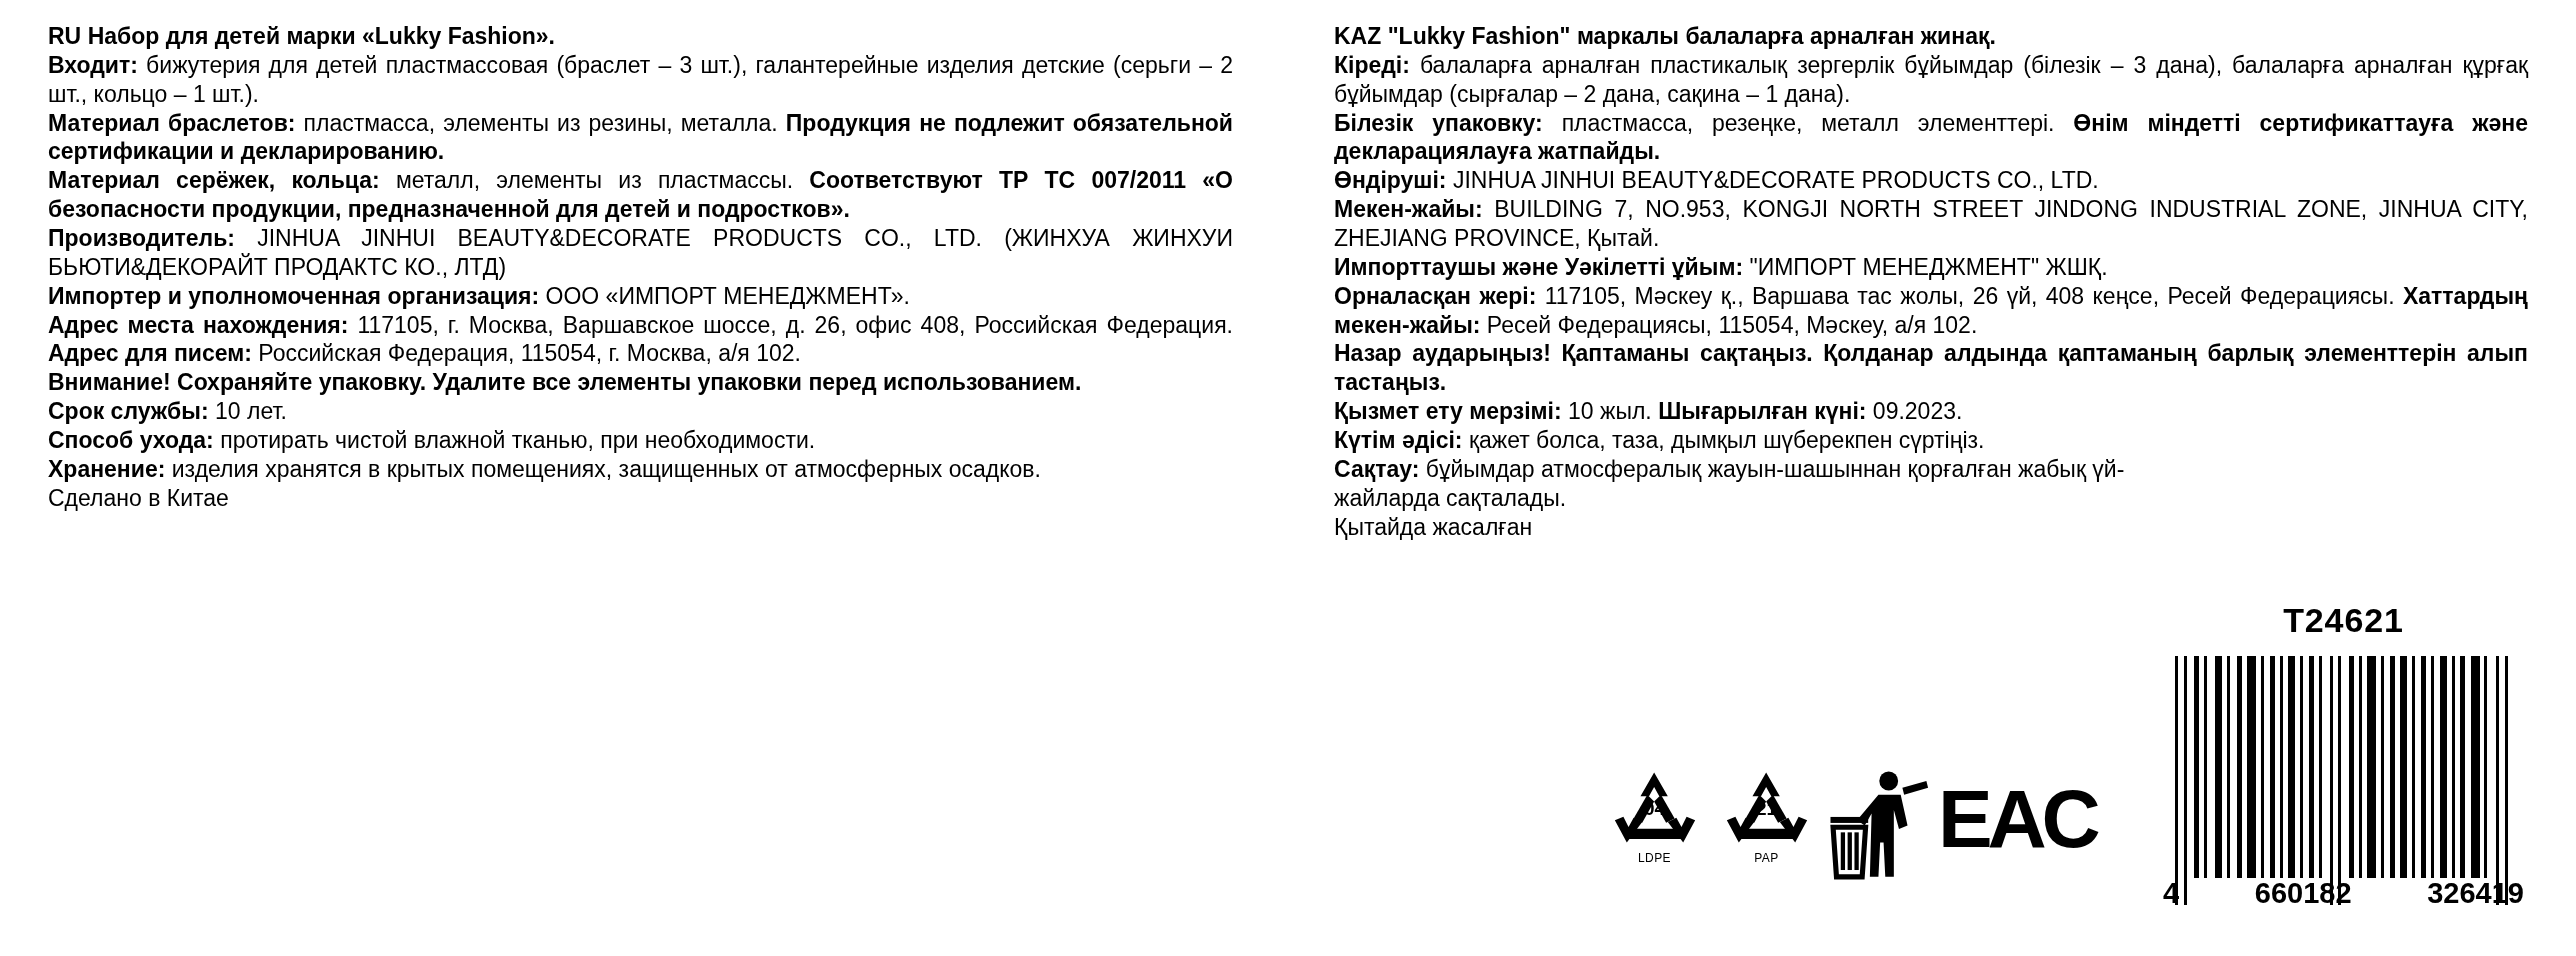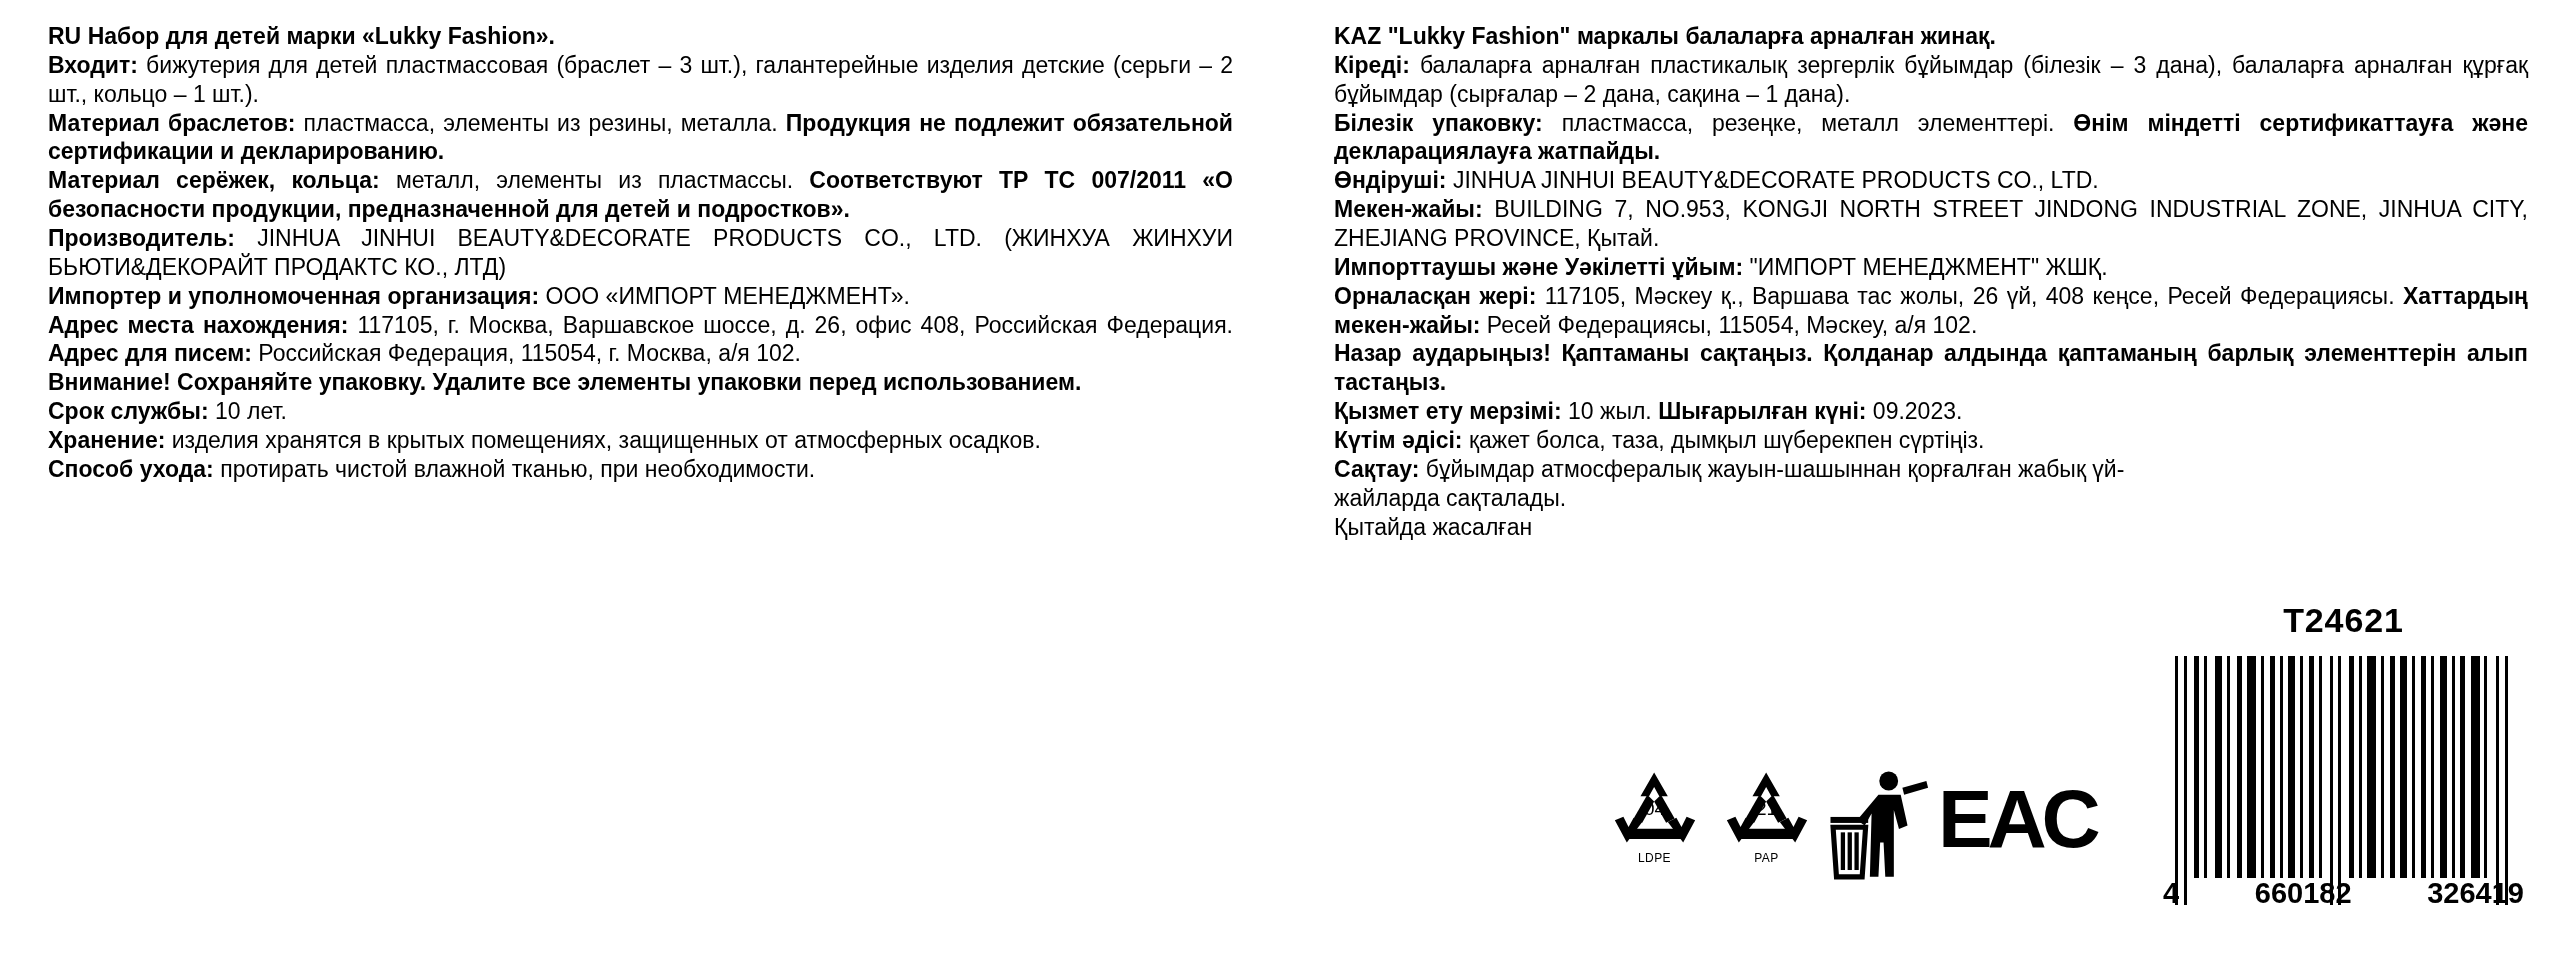--- a/index.html
+++ b/index.html
@@ -52,21 +52,21 @@
     letter-spacing: 0.4px;
     margin-top: -3.4px;
   }
   .tri-num {
     position: absolute;
     top: 29px;
     left: 0;
     width: 100%;
     text-align: center;
     font-size: 19px;
-    font-weight: normal;
+    font-weight: bold;
   }
   .eac {
     position: absolute;
     left: 335px;
     top: 8.6px;
     font-weight: bold;
     font-size: 82px;
     letter-spacing: -5.2px;
     line-height: 1;
     font-family: "Liberation Sans", sans-serif;
@@ -156,27 +156,30 @@
     <p class="para just">
       <b>Внимание! Сохраняйте упаковку. Удалите все элементы упаковки перед использованием.</b>
     </p>
 
     <p class="para">
       <b>Срок службы:</b><span> 10 лет.</span>
     </p>
 
 
     <p class="para just">
+      <b>Способ ухода:</b><span> протирать чистой влажной тканью, при необходимости.</span>
+    </p>
+
+    <p class="para just">
       <b>Хранение:</b><span> изделия хранятся в крытых помещениях, защищенных от атмосферных осадков.</span>
     </p>
 
-    <p class="para just">
-      <b>Способ ухода:</b><span> протирать чистой влажной тканью, при необходимости.</span>
-    </p>
-
+    <p class="para">
+      <span>Сделано в Китае</span>
+    </p>
   </div>
 
   <div class="col col-kaz">
     <p class="para">
       <span class="lang-tag">KAZ</span>
       <b>"Lukky Fashion" маркалы балаларға арналған жинақ.</b>
     </p>
 
     <p class="para just">
       <b>Кіреді:</b><span> балаларға арналған пластикалық зергерлік бұйымдар (білезік – 3 дана), балаларға арналған құрғақ бұйымдар (сырғалар – 2 дана, сақина – 1 дана).</span>

